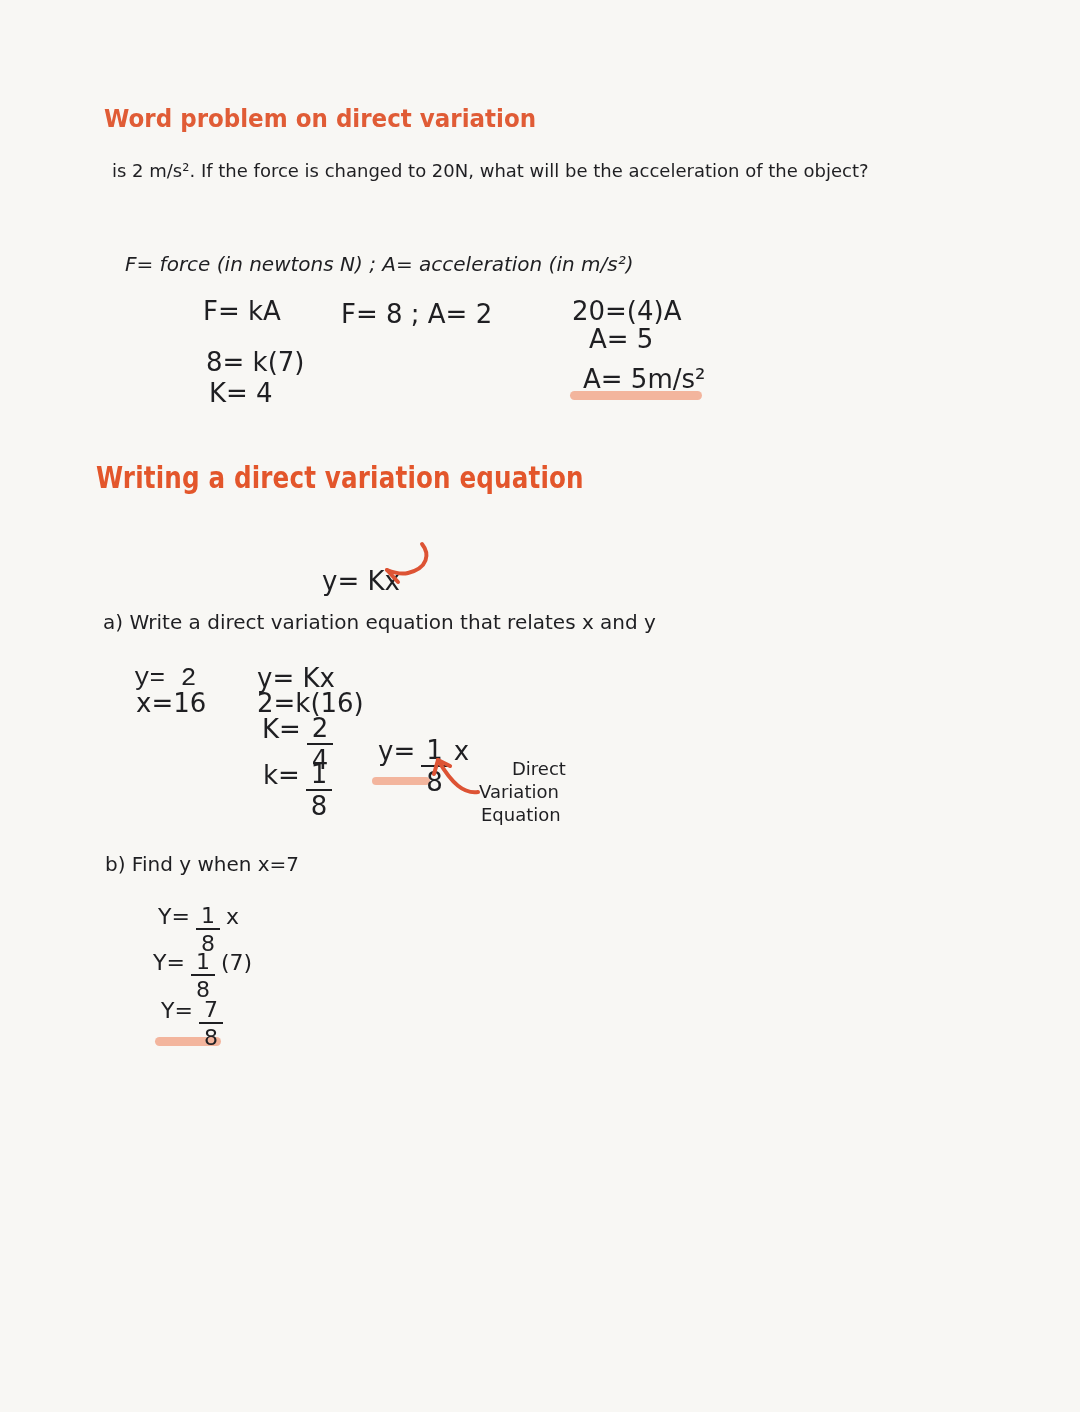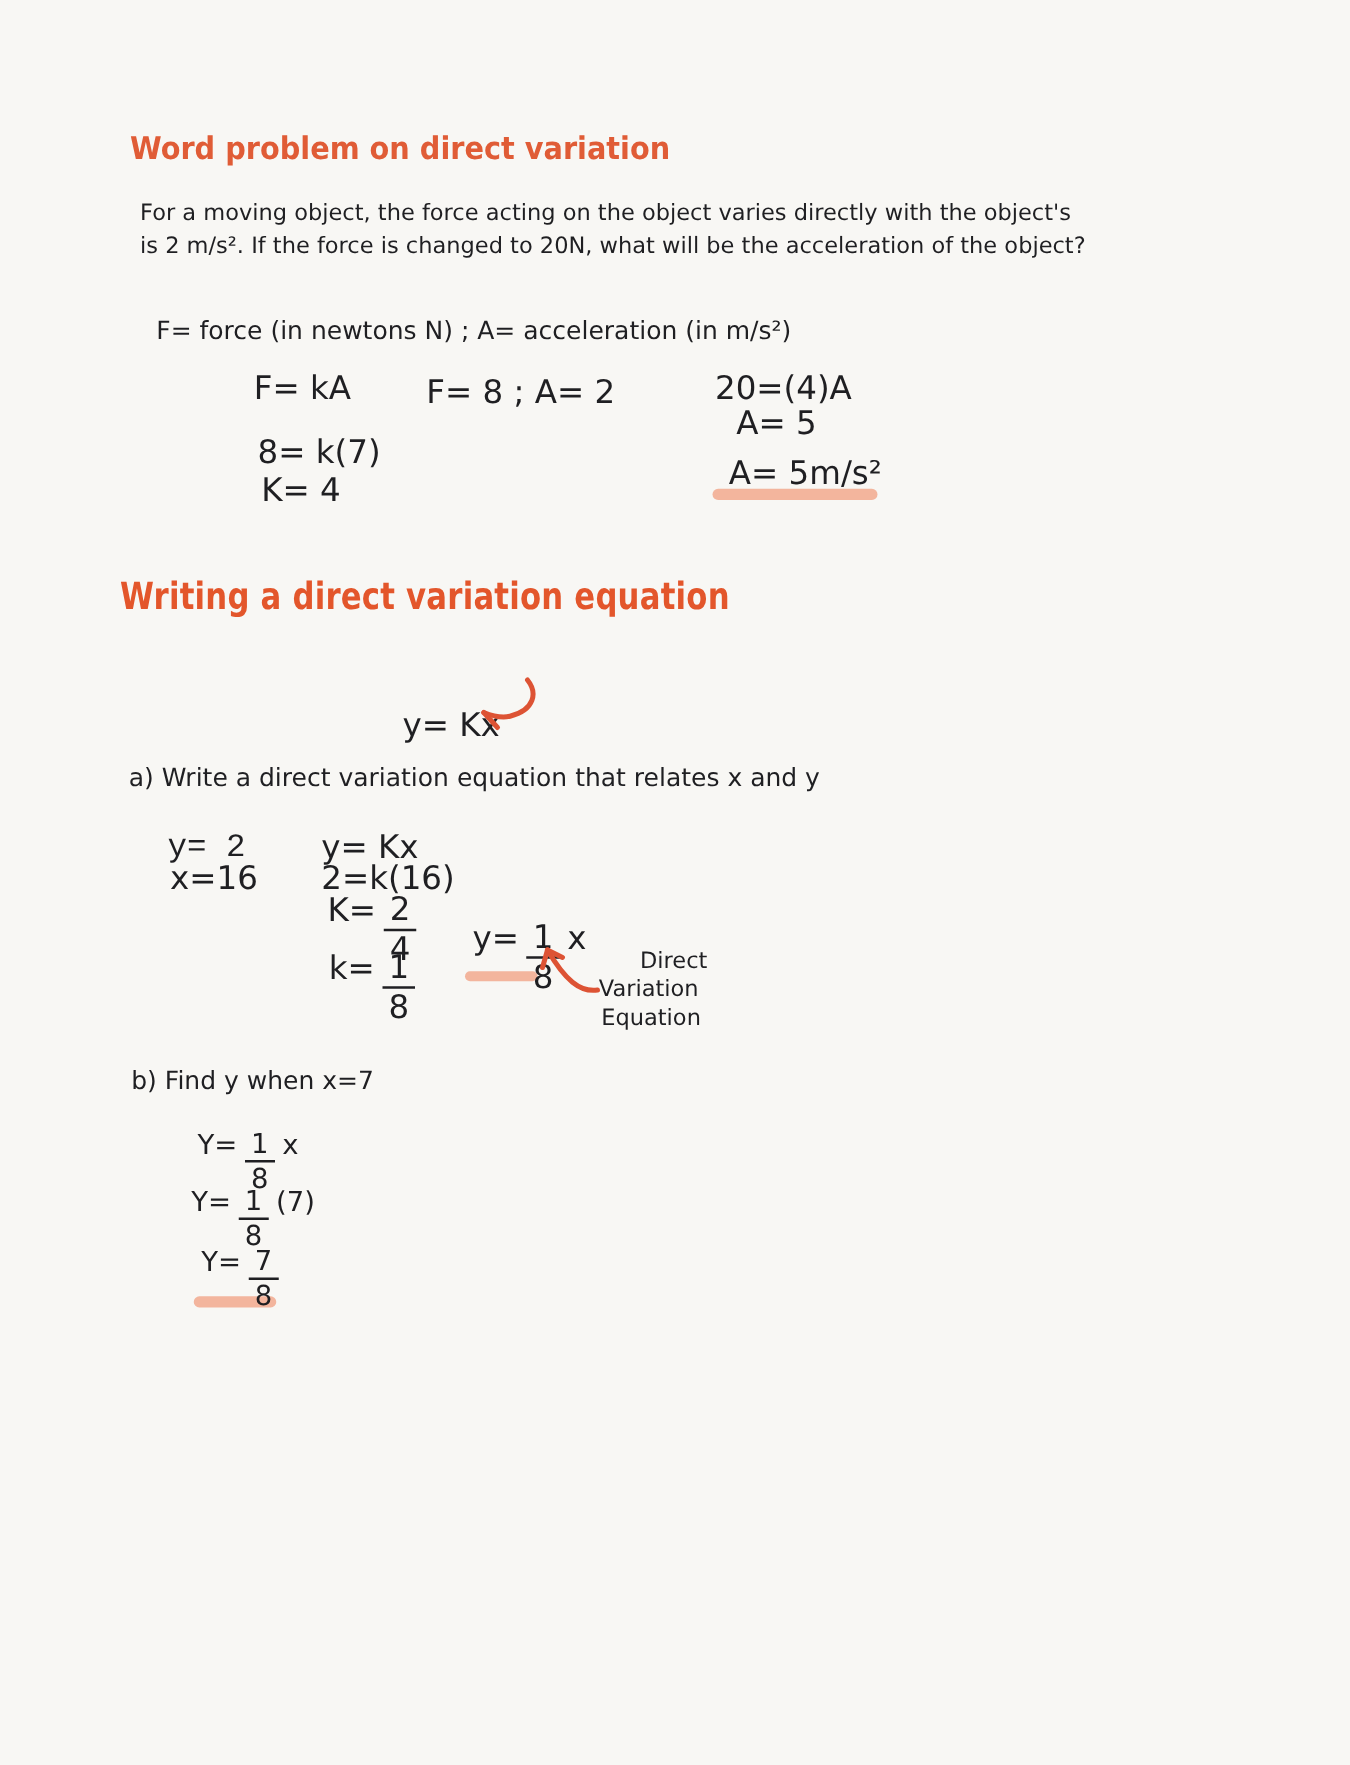--- a/index.html
+++ b/index.html
@@ -38,25 +38,24 @@
   }
 </style>
 </head>
 <body>
 
 <div class="page">
 
   <div class="abs title1" style="left:104px; top:104px;">Word problem on direct variation</div>
 
   <div class="abs" style="left:112px; top:158px;">
-    <div class="body-line">For a moving object, the force acting on the object varies directly with the object's</div>
     <div class="body-line">is 2 m/s². If the force is changed to 20N, what will be the acceleration of the object?</div>
   </div>
 
-  <div class="abs defs" style="left:125px; top:252px;">F= force (in newtons N)  ;  A= acceleration (in m/s²)</div>
+  <div class="abs defs" style="left:125px; top:252px;font-style:italic;">F= force (in newtons N)  ;  A= acceleration (in m/s²)</div>
 
   <div class="abs eq" style="left:203px; top:296px;">F= kA</div>
   <div class="abs eq" style="left:206px; top:347px;">8= k(7)</div>
   <div class="abs eq" style="left:209px; top:378px;">K= 4</div>
 
   <div class="abs eq" style="left:341px; top:299px;">F= 8  ;  A= 2</div>
 
   <div class="abs eq" style="left:572px; top:296px;">20=(4)A</div>
   <div class="abs eq" style="left:589px; top:324px;">A= 5</div>
   <div class="hl" style="left:570px; top:391px; width:132px; height:9px;"></div>

